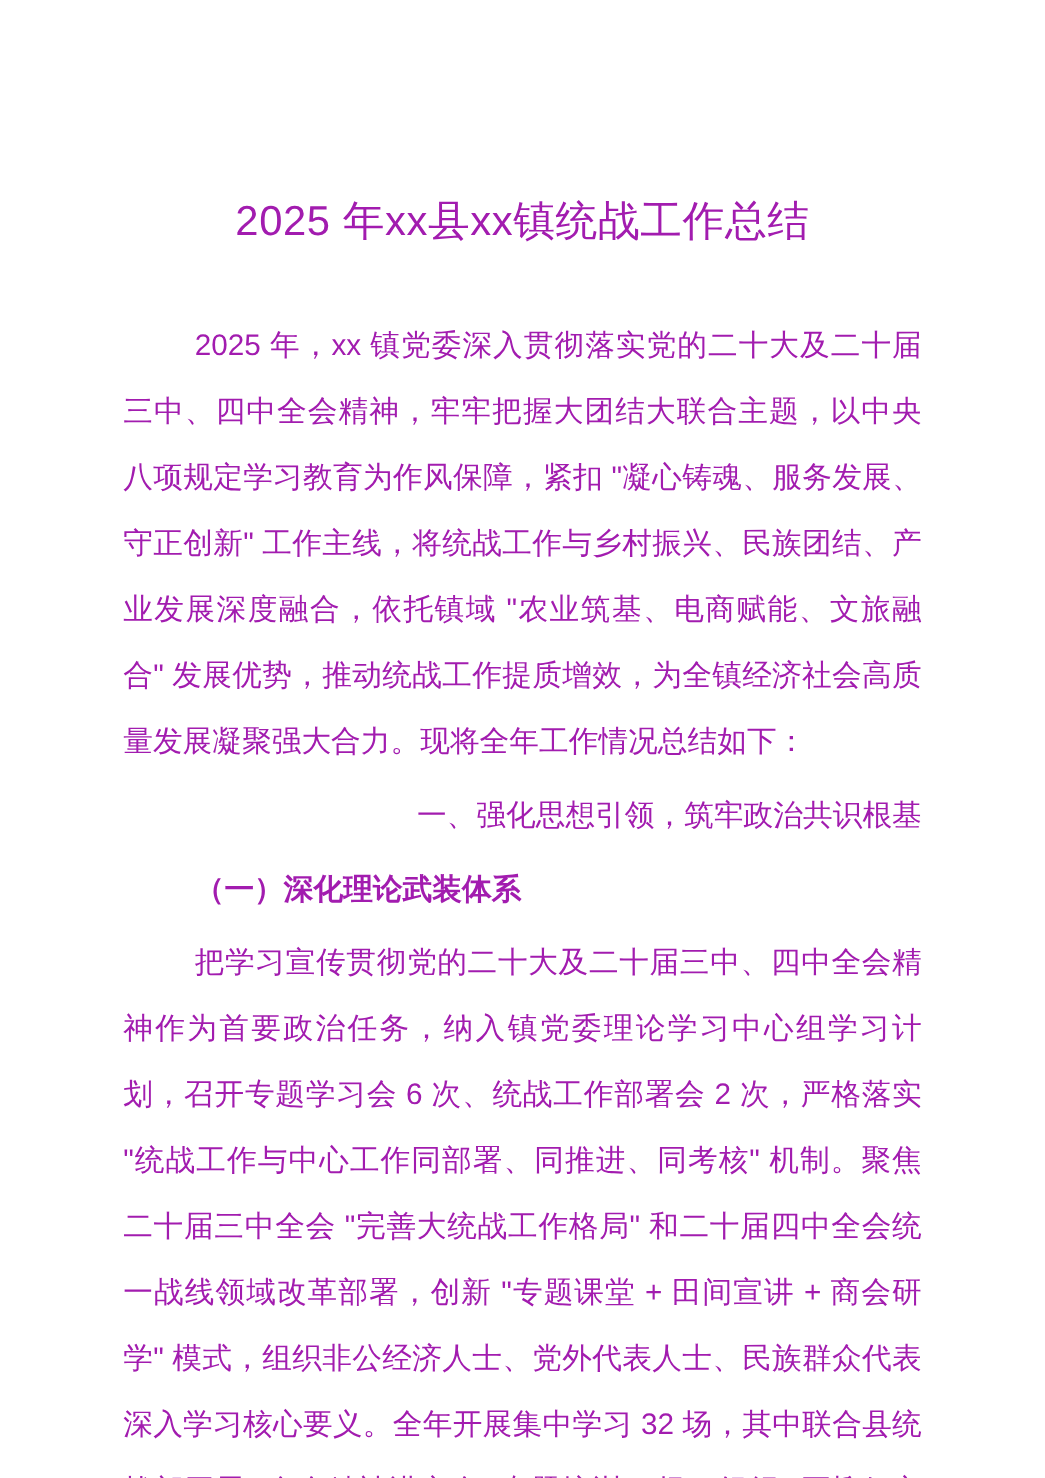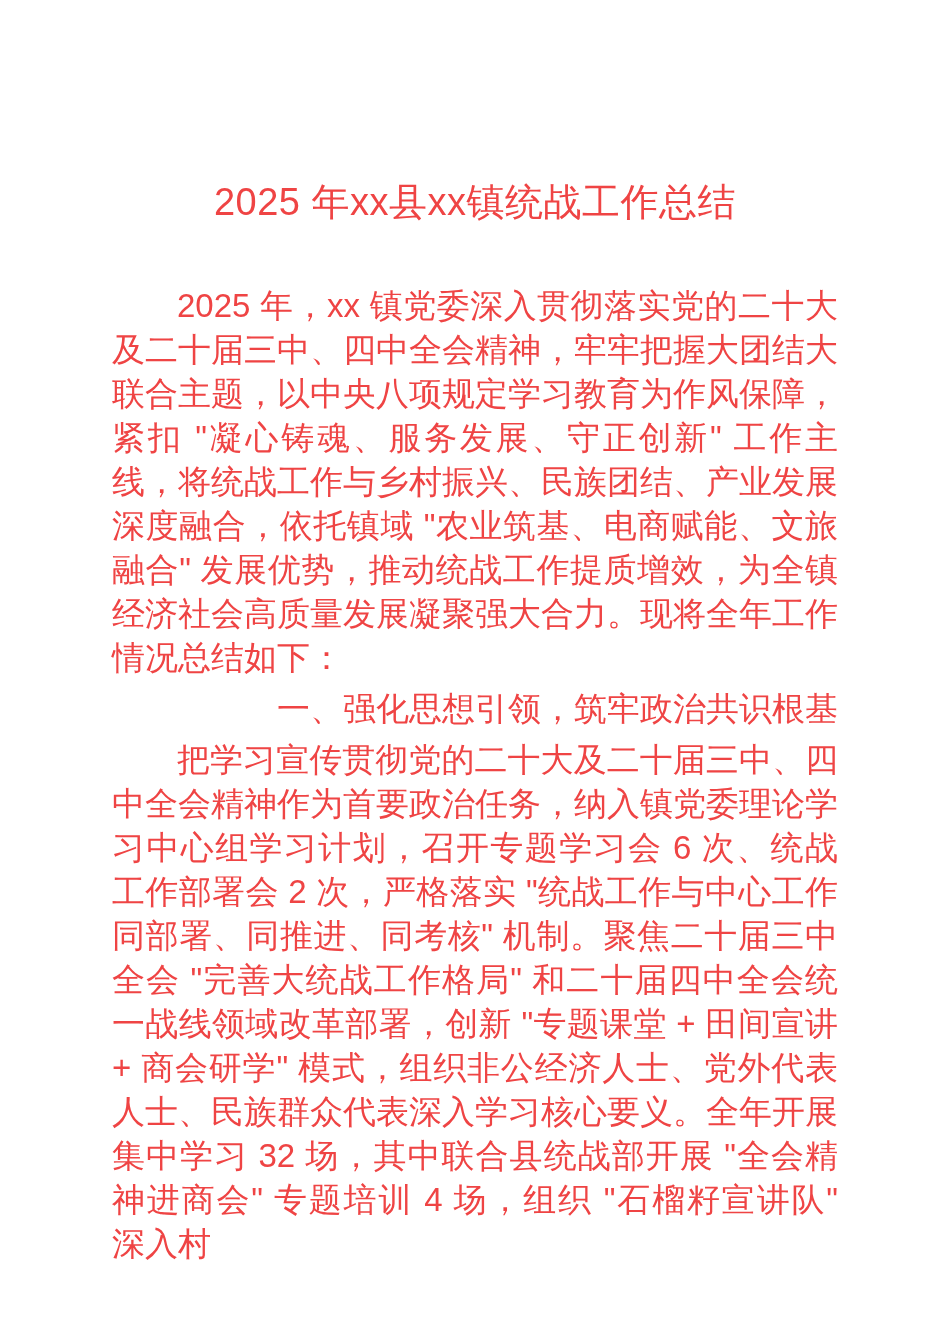--- a/index.html
+++ b/index.html
@@ -5,38 +5,38 @@
   html, body {
     margin: 0;
     padding: 0;
     background: #ffffff;
   }
   .page {
     position: relative;
     width: 950px;
     height: 1344px;
     background: #ffffff;
-    color: #ef4444;
+    color: #a21caf;
     font-family: "Liberation Sans", sans-serif;
     box-sizing: border-box;
     padding: 173px 112px 0 112px;
     overflow: hidden;
   }
   .doc-title {
     margin: 0 0 53px 0;
     font-size: 38px;
     line-height: 58px;
     font-weight: 400;
     text-align: center;
     letter-spacing: 0.5px;
   }
   .para {
     margin: 0 0 7px 0;
-    font-size: 33px;
-    line-height: 44px;
+    font-size: 27px;
+    line-height: 60px;
     text-align: justify;
     text-justify: inter-character;
     text-indent: 65px;
     word-break: normal;
     overflow-wrap: break-word;
   }
   .heading-1 {
     font-weight: 400;
     text-align: right;
   }
@@ -48,15 +48,16 @@
 </head>
 <body>
 
 <div class="page">
   <h1 class="doc-title">2025 年xx县xx镇统战工作总结</h1>
 
   <p class="para">2025 年，xx 镇党委深入贯彻落实党的二十大及二十届三中、四中全会精神，牢牢把握大团结大联合主题，以中央八项规定学习教育为作风保障，紧扣 "凝心铸魂、服务发展、守正创新" 工作主线，将统战工作与乡村振兴、民族团结、产业发展深度融合，依托镇域 "农业筑基、电商赋能、文旅融合" 发展优势，推动统战工作提质增效，为全镇经济社会高质量发展凝聚强大合力。现将全年工作情况总结如下：</p>
 
   <p class="para heading-1">一、强化思想引领，筑牢政治共识根基</p>
 
+  <p class="para heading-2">（一）深化理论武装体系</p>
 
   <p class="para">把学习宣传贯彻党的二十大及二十届三中、四中全会精神作为首要政治任务，纳入镇党委理论学习中心组学习计划，召开专题学习会 6 次、统战工作部署会 2 次，严格落实 "统战工作与中心工作同部署、同推进、同考核" 机制。聚焦二十届三中全会 "完善大统战工作格局" 和二十届四中全会统一战线领域改革部署，创新 "专题课堂 + 田间宣讲 + 商会研学" 模式，组织非公经济人士、党外代表人士、民族群众代表深入学习核心要义。全年开展集中学习 32 场，其中联合县统战部开展 "全会精神进商会" 专题培训 4 场，组织 "石榴籽宣讲队" 深入村</p>
 </div>
 
 </body></html>

